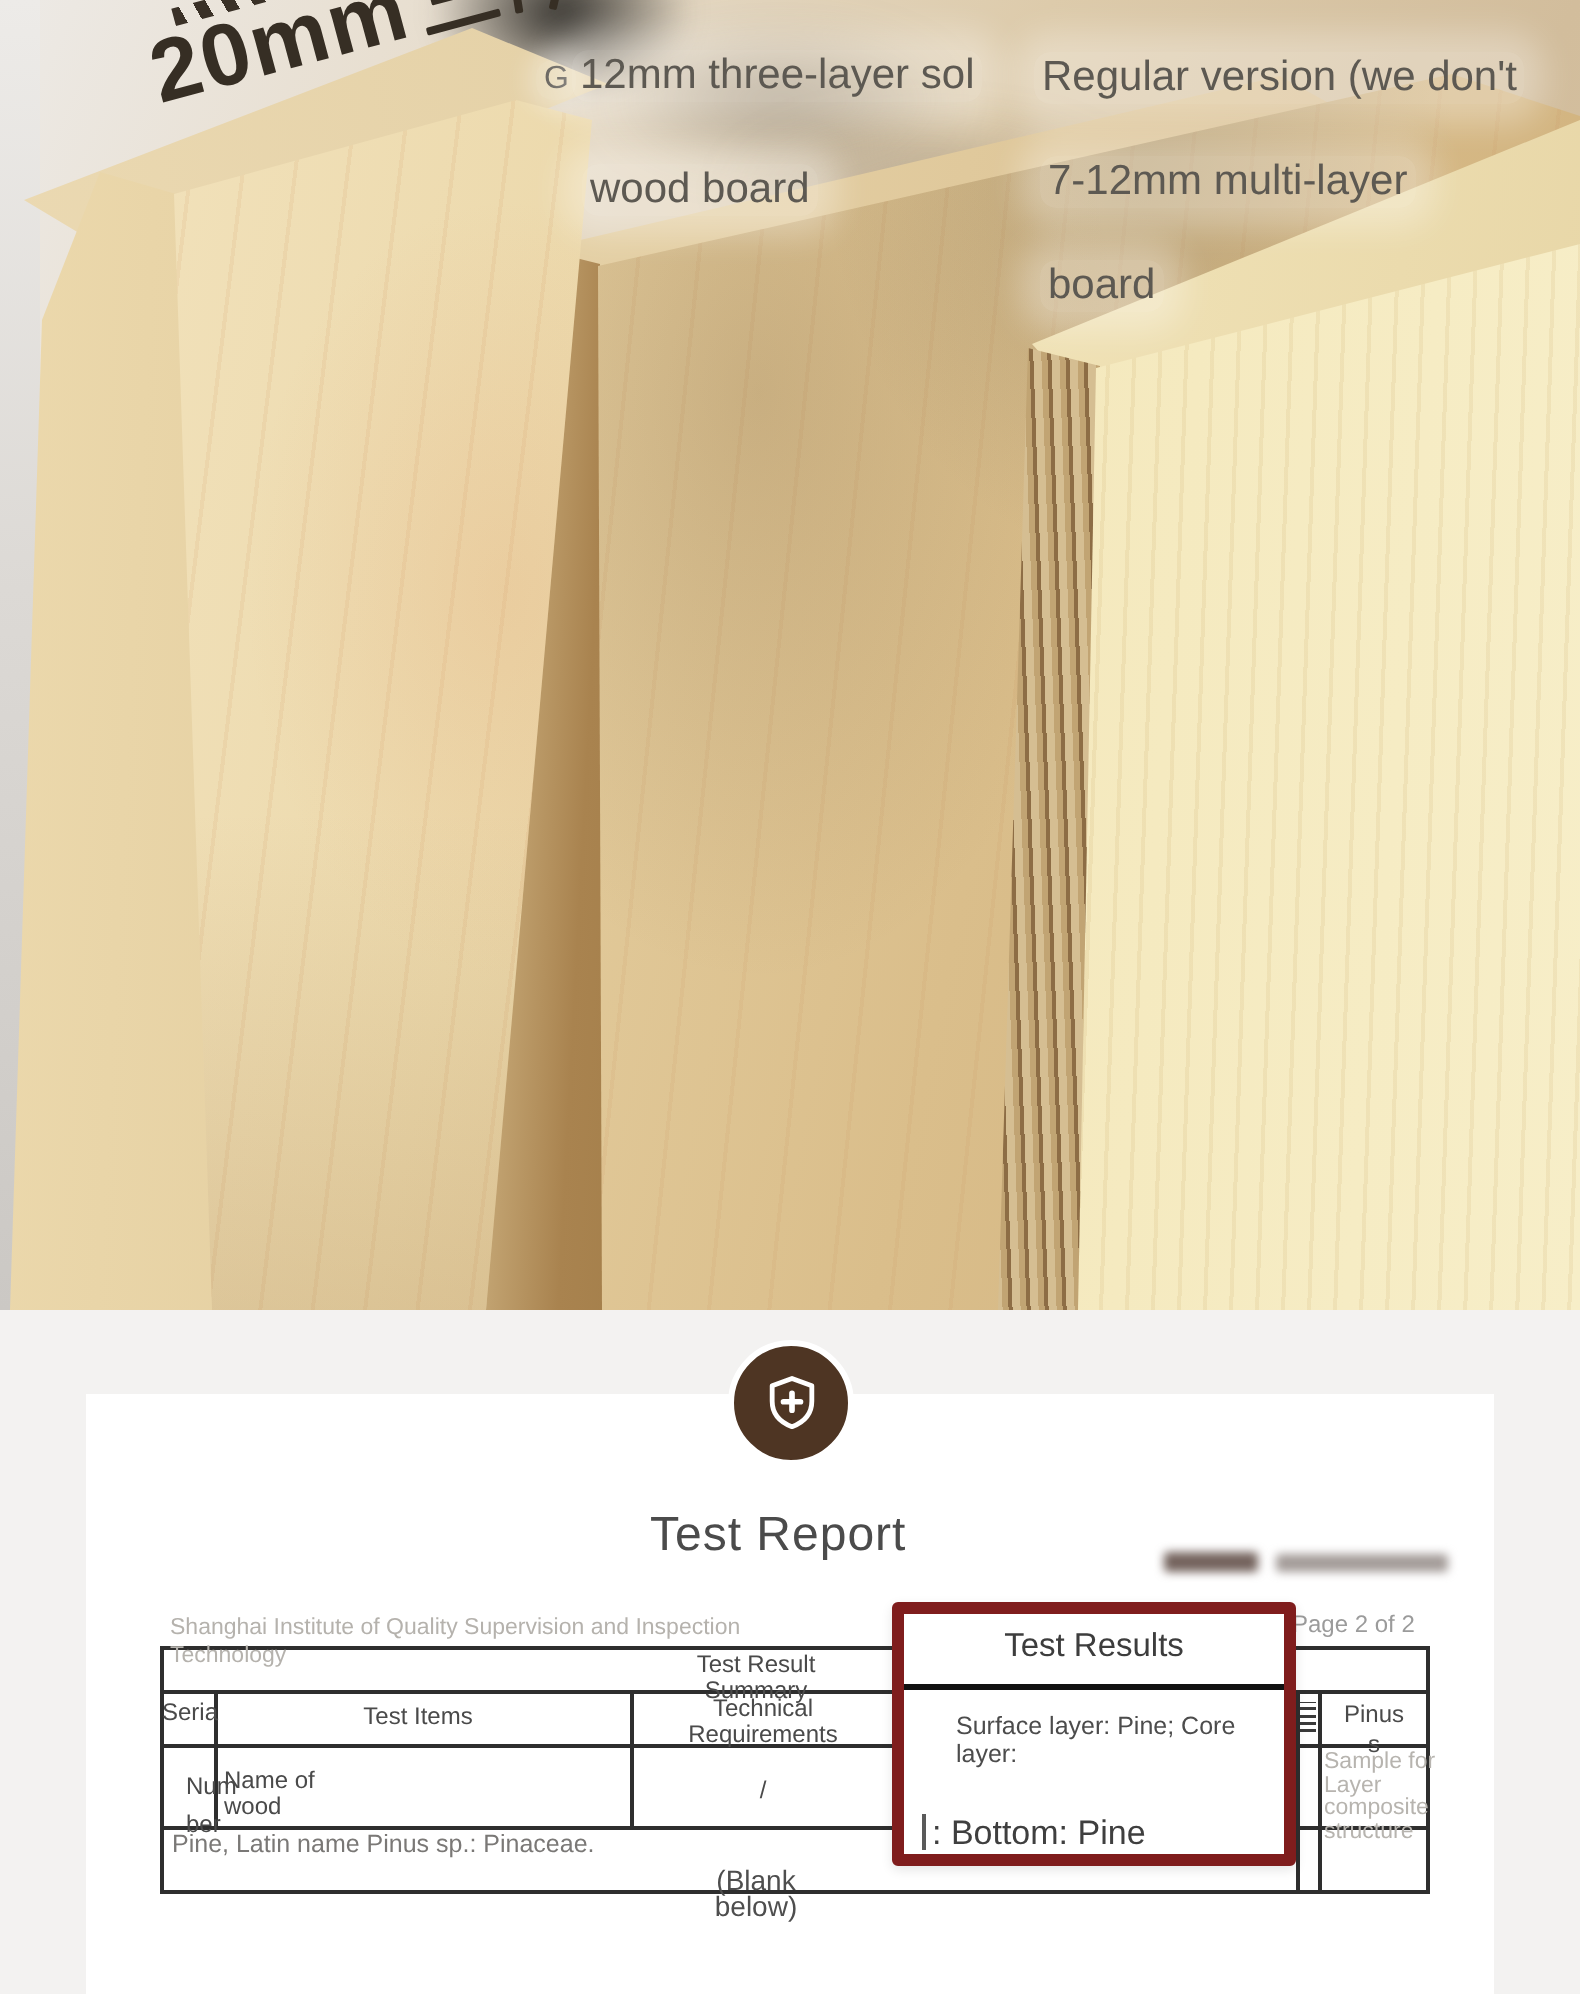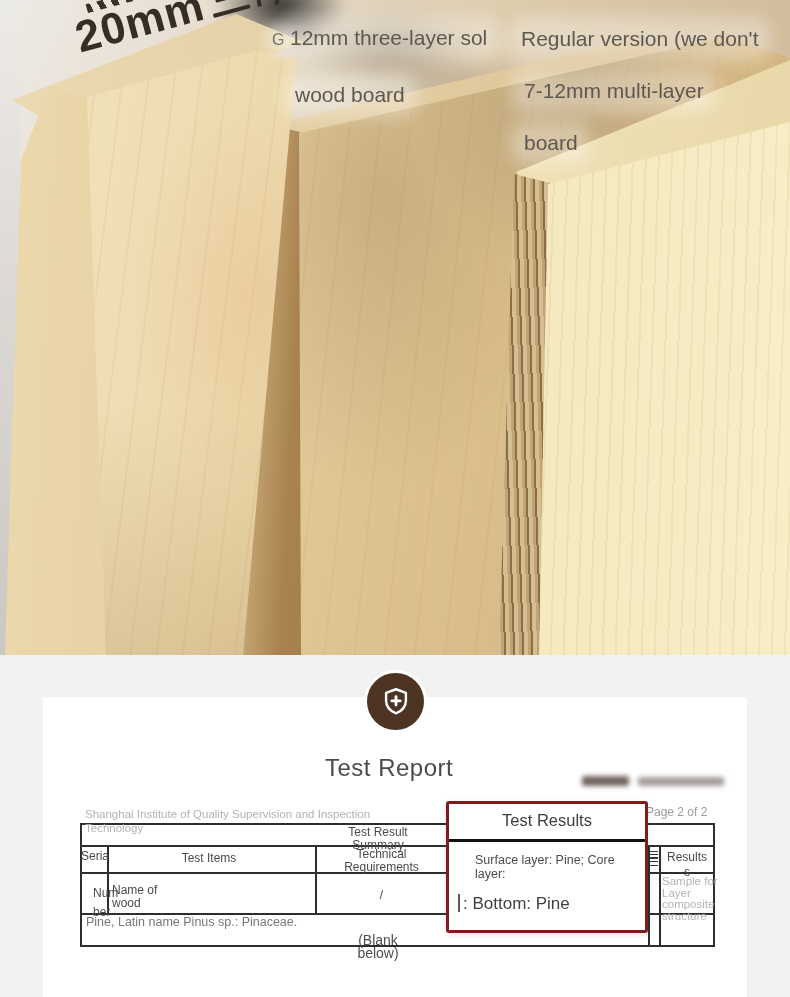--- a/index.html
+++ b/index.html
@@ -92,27 +92,27 @@
   
   .tline{position:absolute;background:#2e2e2e;z-index:1;}
   .txt{position:absolute;color:#4a4a4a;font-size:12px;line-height:13px;z-index:2;}
   .center{text-align:center;}
   .gray{color:#b7b4af;}
   .squeezed{position:absolute;left:650px;top:196px;width:8px;height:15px;z-index:2;
     background:repeating-linear-gradient(0deg,#3a3a3a 0 1.5px,rgba(0,0,0,0) 1.5px 3.6px);}
 
   
   .callout{position:absolute;left:446px;top:146px;width:202px;height:132px;box-sizing:border-box;
-    background:#fff;border:3px solid #7f1d1d;border-radius:3px;z-index:10;
+    background:#fff;border:6px solid #7f1d1d;border-radius:3px;z-index:10;
     box-shadow:0 2px 6px rgba(0,0,0,.10);}
   .callout-title{margin-top:7px;text-align:center;font-size:16.5px;color:#3d3d3d;}
   .callout-divider{margin-top:9px;height:2.5px;background:#111;}
   .callout-body{padding:11px 9px 0 9px;}
   .callout-l1{font-size:12.5px;color:#4c4c4c;margin-left:17px;}
-  .callout-l2{margin-top:13px;font-size:17px;color:#3f3f3f;display:flex;align-items:flex-start;}
+  .callout-l2{margin-top:23px;font-size:17px;color:#3f3f3f;display:flex;align-items:flex-start;}
   .caret{display:inline-block;width:2px;height:18px;background:#5a5a5a;margin-right:3px;}
 </style>
 </head>
 <body>
 
 <div class="page">
 
   <div class="abs photo">
     <div class="abs wall-strip"></div>
     <div class="abs blob1"></div>
@@ -190,21 +190,21 @@
       <div>Summary</div>
     </div>
     <div class="txt" style="left:81px;top:195px;">Seria</div>
     <div class="txt center" style="left:107px;top:197px;width:204px;">Test Items</div>
     <div class="txt center" style="left:315px;top:193px;width:133px;">
       <div>Technical</div>
       <div>Requirements</div>
     </div>
     <div class="squeezed"></div>
     <div class="txt center" style="left:659px;top:195px;width:56px;line-height:15px;">
-      <div>Results</div>
+      <div>Pinus</div>
       <div>s</div>
     </div>
     <div class="txt" style="left:81px;top:229px;line-height:19px;padding-left:12px;">
       <div>Num</div>
       <div>ber</div>
     </div>
     <div class="txt" style="left:112px;top:229px;">
       <div>Name of</div>
       <div>wood</div>
     </div>

